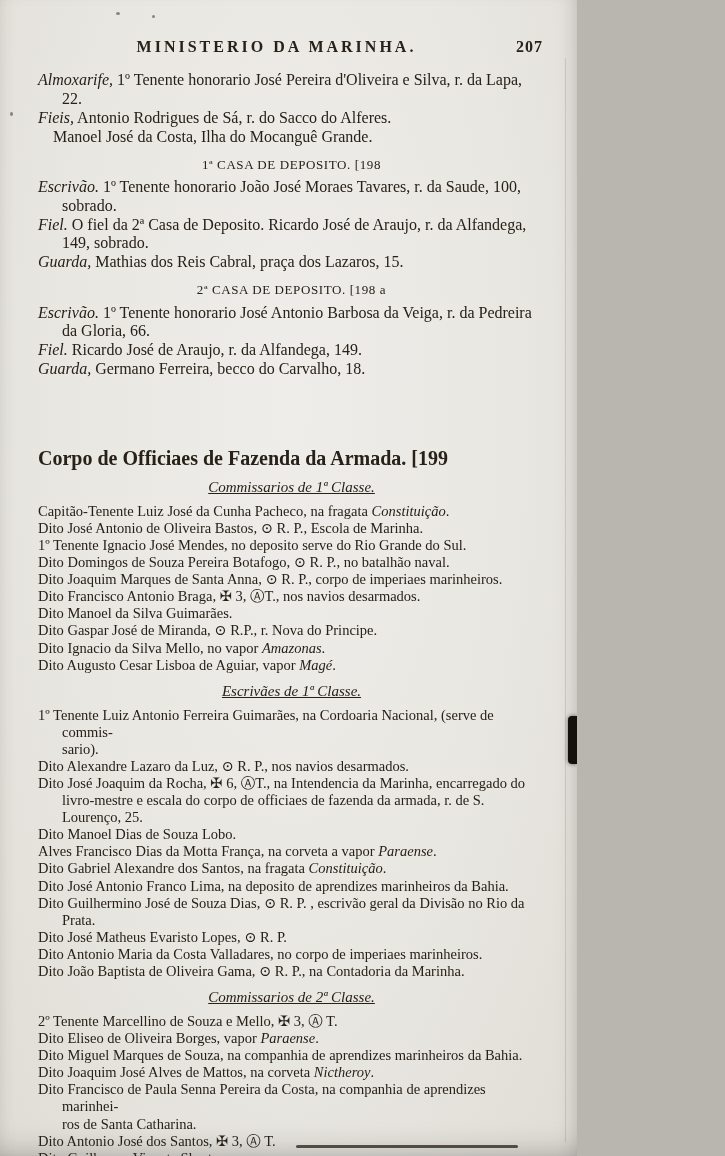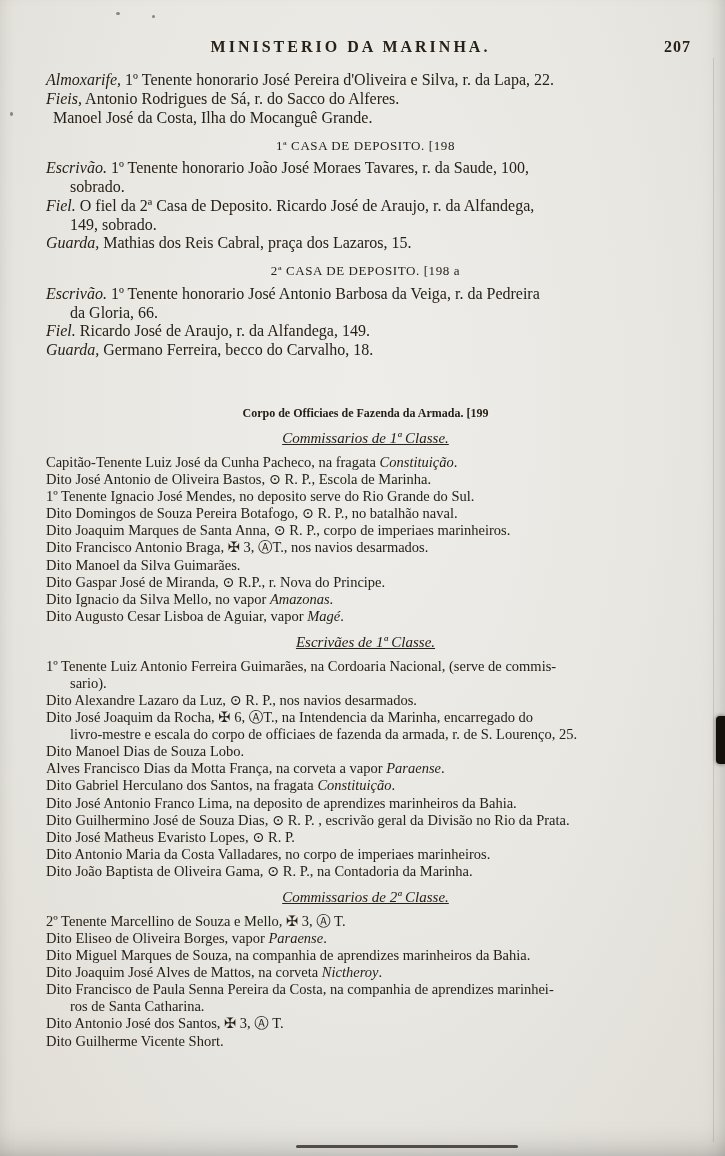--- a/index.html
+++ b/index.html
@@ -3,21 +3,21 @@
 <meta charset="utf-8">
 <style>
   * { margin:0; padding:0; box-sizing:border-box; }
   html,body { width:725px; }
   body {
     background:#b9b6b0;
     font-family:"Liberation Serif","DejaVu Serif",serif;
   }
   .page {
     position:relative;
-    width:725px; height:1156px;
+    width:577px; height:1156px;
     background:
       radial-gradient(ellipse at 50% 35%, #eeede9 0%, #e9e7e2 55%, #e0ddd6 100%);
     color:var(--ink,#272118);
     overflow:hidden;
     box-shadow: inset 0 -22px 32px -22px rgba(0,0,0,.28),
                 inset -16px 0 26px -20px rgba(0,0,0,.22),
                 inset 14px 0 26px -22px rgba(0,0,0,.12);
   }
   .inner { padding:38px 32px 0 38px; }
 
@@ -28,31 +28,31 @@
   }
   .page-number {
     position:absolute; right:2px; top:0;
     font-weight:bold; font-size:16px; letter-spacing:1px;
   }
 
   .content-top  { margin-top:9px;  font-size:16px;   line-height:1.18; }
   .content-list {                  font-size:14.5px; line-height:1.18; }
 
   p.blk { margin:0; }
-  p.entry { padding-left:24px; text-indent:-24px;margin-left:8px; }
+  p.entry { padding-left:24px; text-indent:-24px; }
   p.entry.ind { margin-left:15px; }
   .it { font-style:italic; }
 
   p.heading-caps {
     text-align:center; font-size:13px; letter-spacing:.6px;
     margin:10px 0 6px; padding:0; text-indent:0;
   }
   .corps-title {
-    text-align:center; font-weight:bold; font-size:12px;
-    margin:46px 0 6px;
+    text-align:left; font-weight:bold; font-size:20px;
+    margin:68px 0 6px;
   }
   p.heading-italic {
     text-align:center; font-style:italic; font-size:15px;
     margin:9px 0 6px; padding:0; text-indent:0;text-decoration:underline;
   }
 
   
   .artifact-blot {
     position:absolute; right:0; top:716px; width:9px; height:48px;
     background:#14100c; border-radius:4px 0 0 4px;
@@ -109,21 +109,21 @@
         <p class="blk entry"><span>Dito Manoel da Silva Guimarães.</span></p>
         <p class="blk entry"><span>Dito Gaspar José de Miranda, ⊙ R.P., r. Nova do Principe.</span></p>
         <p class="blk entry"><span>Dito Ignacio da Silva Mello, no vapor </span><span class="it">Amazonas</span><span>.</span></p>
         <p class="blk entry"><span>Dito Augusto Cesar Lisboa de Aguiar, vapor </span><span class="it">Magé</span><span>.</span></p>
         <p class="blk heading-italic">Escrivães de 1ª Classe.</p>
         <p class="blk entry"><span>1º Tenente Luiz Antonio Ferreira Guimarães, na Cordoaria Nacional, (serve de commis-</span><br><span>sario).</span></p>
         <p class="blk entry"><span>Dito Alexandre Lazaro da Luz, ⊙ R. P., nos navios desarmados.</span></p>
         <p class="blk entry"><span>Dito José Joaquim da Rocha, ✠ 6, ⒶT., na Intendencia da Marinha, encarregado do</span><br><span>livro-mestre e escala do corpo de officiaes de fazenda da armada, r. de S. Lourenço, 25.</span></p>
         <p class="blk entry"><span>Dito Manoel Dias de Souza Lobo.</span></p>
         <p class="blk entry"><span>Alves Francisco Dias da Motta França, na corveta a vapor </span><span class="it">Paraense</span><span>.</span></p>
-        <p class="blk entry"><span>Dito Gabriel Herculano dos Santos, na fragata </span><span class="it">Constituição</span><span>.</span></p>
+        <p class="blk entry"><span>Dito Gabriel Alexandre dos Santos, na fragata </span><span class="it">Constituição</span><span>.</span></p>
         <p class="blk entry"><span>Dito José Antonio Franco Lima, na deposito de aprendizes marinheiros da Bahia.</span></p>
         <p class="blk entry"><span>Dito Guilhermino José de Souza Dias, ⊙ R. P. , escrivão geral da Divisão no Rio da Prata.</span></p>
         <p class="blk entry"><span>Dito José Matheus Evaristo Lopes, ⊙ R. P.</span></p>
         <p class="blk entry"><span>Dito Antonio Maria da Costa Valladares, no corpo de imperiaes marinheiros.</span></p>
         <p class="blk entry"><span>Dito João Baptista de Oliveira Gama, ⊙ R. P., na Contadoria da Marinha.</span></p>
         <p class="blk heading-italic">Commissarios de 2ª Classe.</p>
         <p class="blk entry"><span>2º Tenente Marcellino de Souza e Mello, ✠ 3, Ⓐ T.</span></p>
         <p class="blk entry"><span>Dito Eliseo de Oliveira Borges, vapor </span><span class="it">Paraense</span><span>.</span></p>
         <p class="blk entry"><span>Dito Miguel Marques de Souza, na companhia de aprendizes marinheiros da Bahia.</span></p>
         <p class="blk entry"><span>Dito Joaquim José Alves de Mattos, na corveta </span><span class="it">Nictheroy</span><span>.</span></p>

